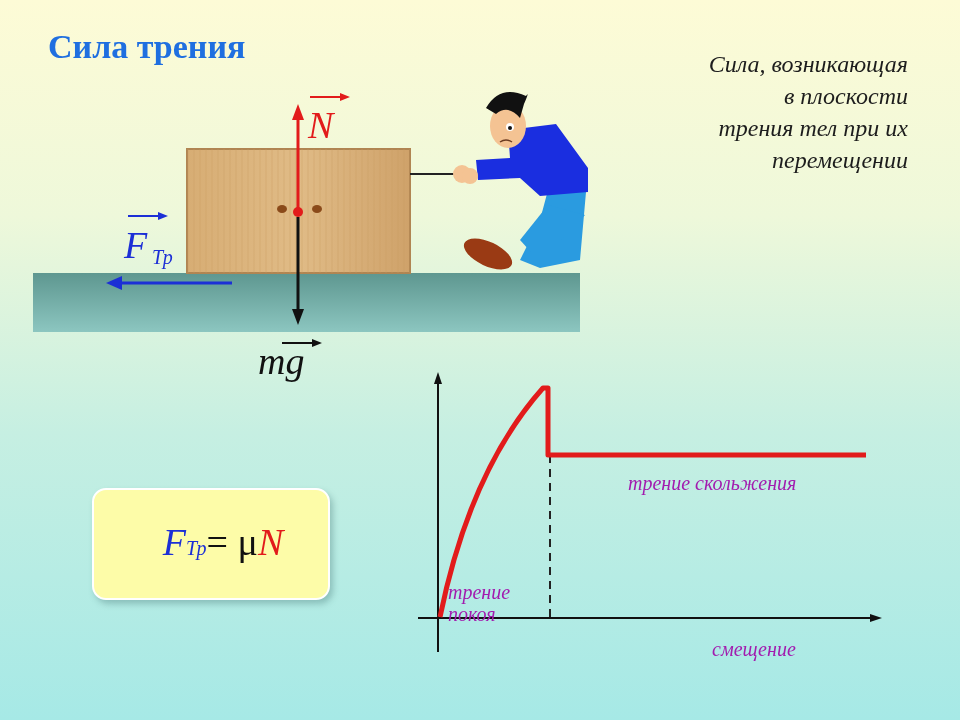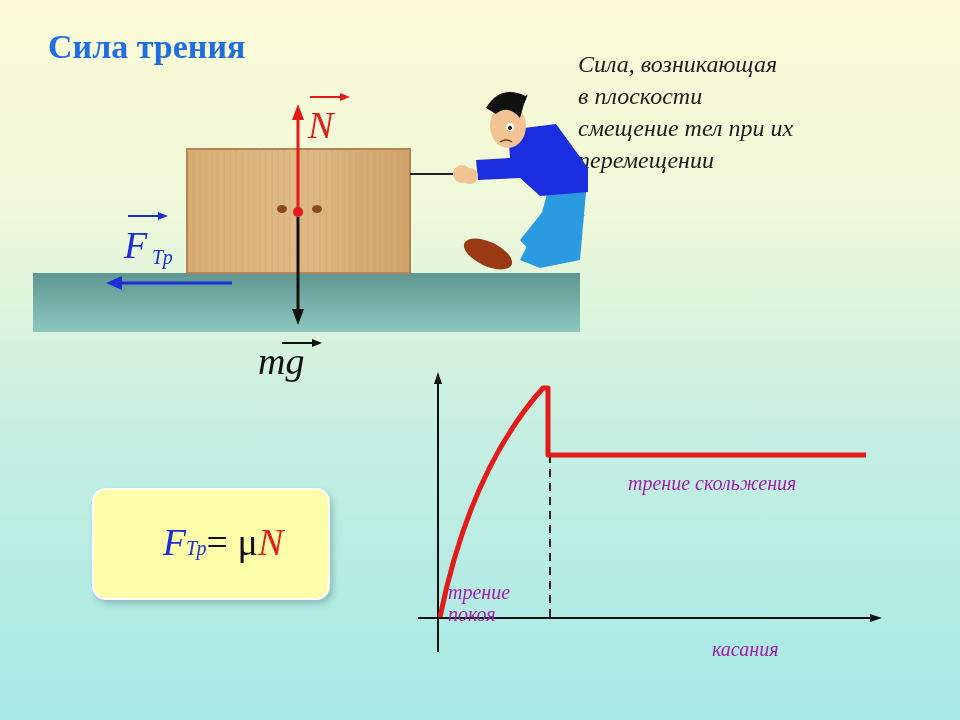--- a/index.html
+++ b/index.html
@@ -1,40 +1,40 @@
 <!DOCTYPE html>
 <html><head>
 <meta charset="utf-8">
 <style>
   html,body{margin:0;padding:0;}
   body{width:960px;height:720px;overflow:hidden;position:relative;
     background:linear-gradient(180deg,#fdfbd6 0%,#eef8da 30%,#c6efe2 60%,#a6e9e6 100%);
     font-family:"Liberation Serif",serif;}
   .abs{position:absolute;}
   .title{left:48px;top:28px;font-family:"Liberation Serif",serif;font-weight:bold;font-size:34px;color:#1f6fe0;}
-  .definition{right:52px;top:48px;width:330px;font-style:italic;font-size:24px;line-height:32px;color:#1d1d1d;}
+  .definition{right:52px;top:48px;width:330px;text-align:right;font-style:italic;font-size:24px;line-height:32px;color:#1d1d1d;}
   .definition span{display:block;}
   .formula-box{left:92px;top:488px;width:234px;height:108px;border-radius:14px;background:#fdfca8;
     border:2px solid #ffffff;box-shadow:3px 4px 6px rgba(60,110,110,0.35);}
   .formula{left:12px;top:30px;width:100%;text-align:center;font-size:38px;color:#111;}
   .f-F{color:#1c2fd6;font-style:italic;}
   .f-sub{color:#1c2fd6;font-style:italic;font-size:20px;}
   .f-N{color:#e21b1b;font-style:italic;}
   .lbl{font-style:italic;font-size:20px;color:#a21caf;line-height:22px;text-align:left;}
   svg text{font-family:"Liberation Serif",serif;}
 </style>
 </head>
 <body>
 
 <div class="abs title">Сила трения</div>
 
 <div class="abs definition">
   <span>Сила, возникающая</span>
   <span>в плоскости</span>
-  <span>смещение тел при их</span>
+  <span>трения тел при их</span>
   <span>перемещении</span>
 </div>
 
 <svg class="abs" style="left:0;top:0" width="960" height="720">
   <defs>
     <linearGradient id="wood" x1="0" x2="1" y1="0" y2="0">
       <stop offset="0" stop-color="#d7ad74"></stop>
       <stop offset="0.5" stop-color="#e0bb86"></stop>
       <stop offset="1" stop-color="#cfa26a"></stop>
     </linearGradient>
@@ -116,19 +116,19 @@
     <polygon points="438,372 434,384 442,384" fill="#111"></polygon>
     <line x1="418" y1="618" x2="874" y2="618" stroke="#111" stroke-width="2"></line>
     <polygon points="882,618 870,614 870,622" fill="#111"></polygon>
     <line x1="550" y1="455" x2="550" y2="618" stroke="#222" stroke-width="2" stroke-dasharray="8,6"></line>
     <path d="M440 617 Q470 470 543 388 L548 388 L548 455 L866 455" stroke="#e21b1b" stroke-width="5" fill="none" stroke-linejoin="round"></path>
   </g>
 </svg>
 
 <div class="abs lbl" style="left:448px;top:566px;width:104px;margin-top:15px;">трение покоя</div>
 <div class="abs lbl" style="left:628px;top:472px;width:170px;">трение скольжения</div>
-<div class="abs lbl" style="left:712px;top:638px;width:130px;">касания</div>
+<div class="abs lbl" style="left:712px;top:638px;width:130px;">смещение</div>
 
 <div class="abs formula-box">
   <div class="abs formula">
     <span class="f-F">F</span><span class="f-sub">Тр</span><span>= μ</span><span class="f-N">N</span>
   </div>
 </div>
 
 </body></html>

